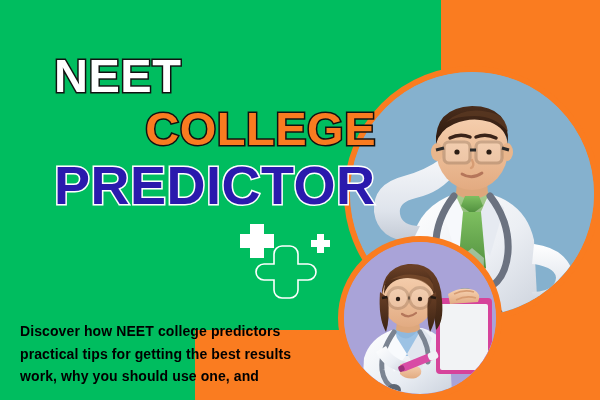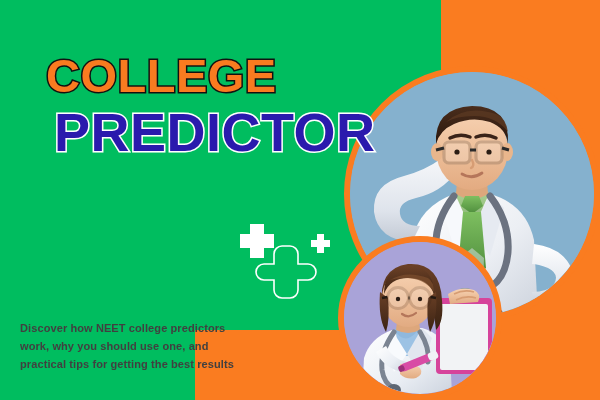--- a/index.html
+++ b/index.html
@@ -55,41 +55,42 @@
     margin-bottom:6px;
     margin-left:8px;
   }
   .line2 {
     font-size:47px;
     color:#f97b20;
     -webkit-text-stroke:3px #111111;
     paint-order:stroke fill;
     margin-bottom:6px;
     margin-left:0px;
+    text-align:right;
   }
   .line3 {
     font-size:54px;
     color:#2a1aad;
     -webkit-text-stroke:3px #ffffff;
     paint-order:stroke fill;
     margin-left:8px;
   }
 
   
   .plus-group { position:absolute; left:238px; top:216px; z-index:30; }
 
   
   .subtitle {
     position:absolute; left:20px; top:320px;
     width:300px;
     z-index:40;
-    font-size:11px;
+    font-size:14px;
     font-weight:bold;
     line-height:1.62;
-    color:#404040;
+    color:#000000;
     letter-spacing:0.1px;
   }
   .subtitle div { white-space:nowrap; }
 
   
   .circle-big {
     position:absolute;
     left:344px; top:66px;
     width:256px; height:256px;
     border-radius:50%;
@@ -304,23 +305,24 @@
 
       <path d="M12 8 h14 v10 h10 v14 h-10 v10 h-14 v-10 h-10 v-14 h10 z" fill="#ffffff"></path>
 
       <path d="M79 18 h7 v6 h6 v7 h-6 v6 h-7 v-6 h-6 v-7 h6 z" fill="#ffffff"></path>
 
       <path d="M36 38 a8 8 0 0 1 8 -8 h8 a8 8 0 0 1 8 8 v10 h10 a8 8 0 0 1 8 8 a8 8 0 0 1 -8 8 h-10 v10 a8 8 0 0 1 -8 8 h-8 a8 8 0 0 1 -8 -8 v-10 h-10 a8 8 0 0 1 -8 -8 a8 8 0 0 1 8 -8 h10 z" fill="none" stroke="#ffffff" stroke-width="1.6"></path>
     </svg>
   </div>
 
   <div class="headline">
+    <div class="line line1">NEET</div>
     <div class="line line2">COLLEGE</div>
     <div class="line line3">PREDICTOR</div>
   </div>
 
   <div class="subtitle">
     <div>Discover how NEET college predictors</div>
+    <div>practical tips for getting the best results</div>
     <div>work, why you should use one, and</div>
-    <div>practical tips for getting the best results</div>
   </div>
 
 </div>
 
 </body></html>

